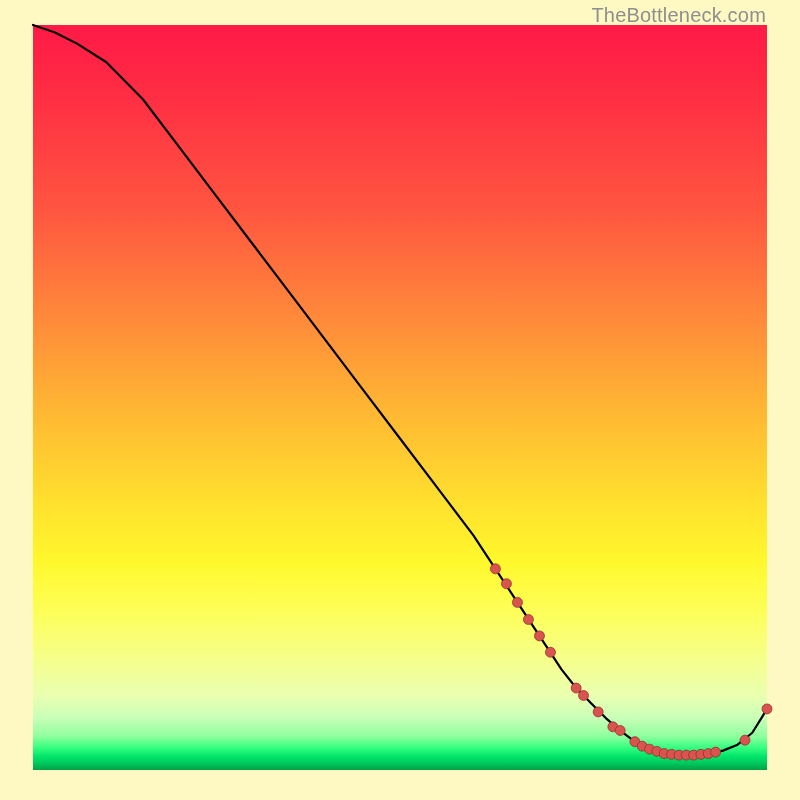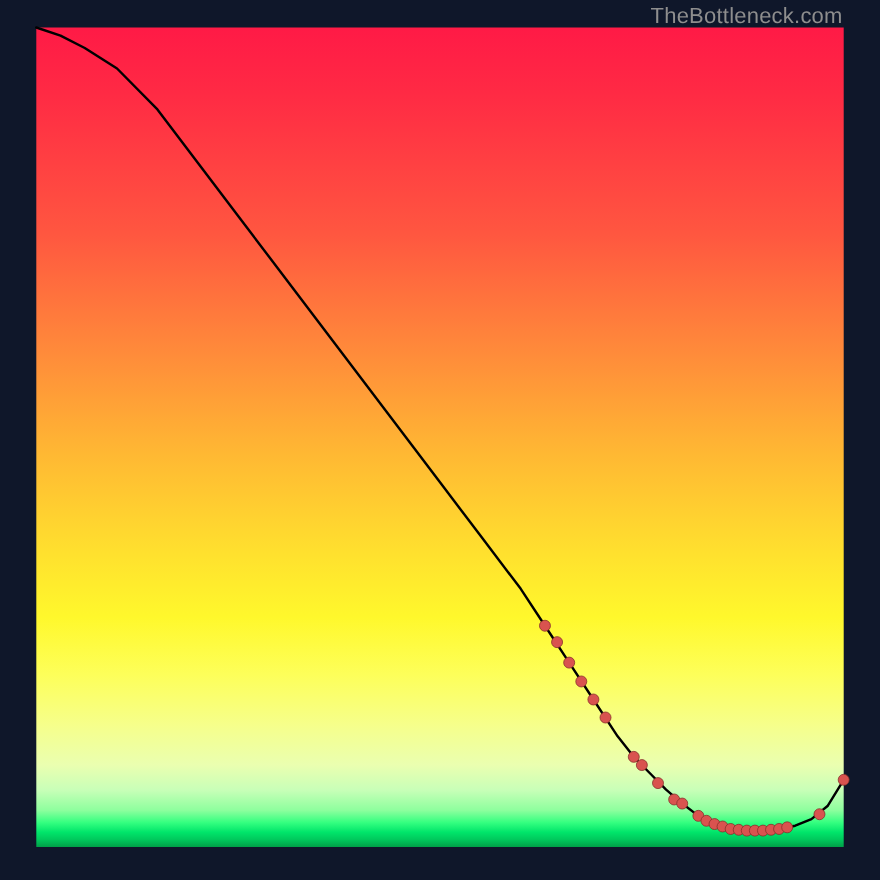--- a/index.html
+++ b/index.html
@@ -8,21 +8,21 @@
     width: 800px;
     height: 800px;
     background: #000;
     overflow: hidden;
     font-family: Arial, Helvetica, sans-serif;
   }
   .stage {
     position: relative;
     width: 800px;
     height: 800px;
-    background: #0f172a;
+    background: #fef9c3;
   }
   .plot-area {
     position: absolute;
     left: 33px;
     top: 25px;
     width: 734px;
     height: 745px;
     
     background:
       linear-gradient(

